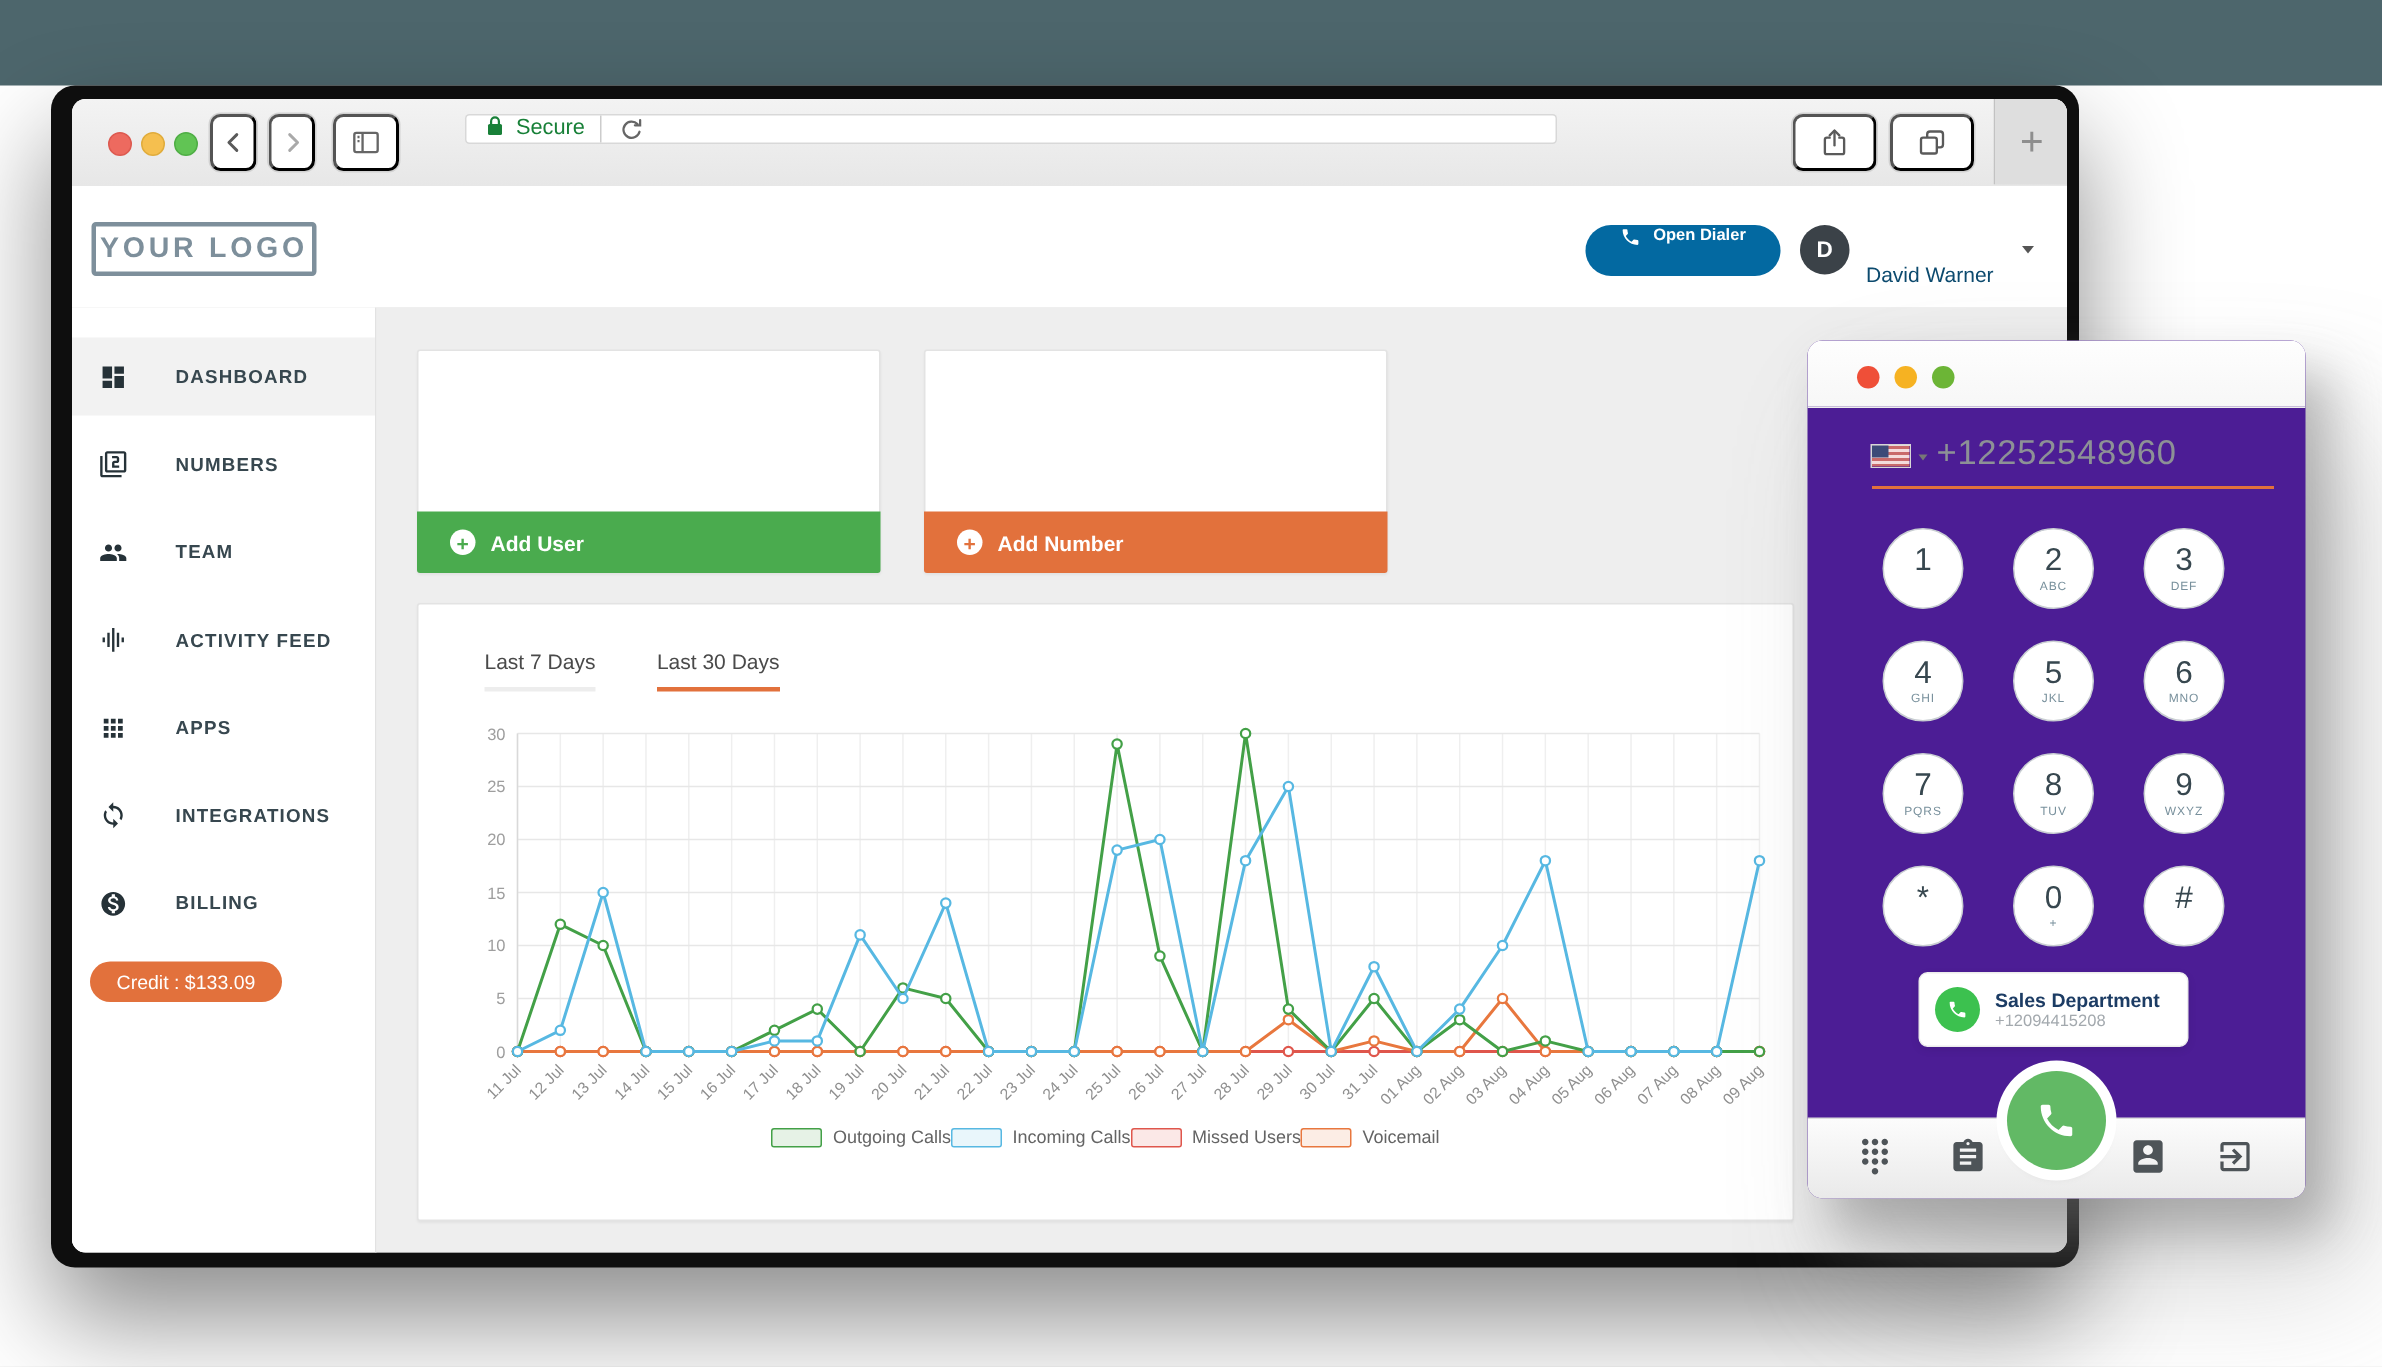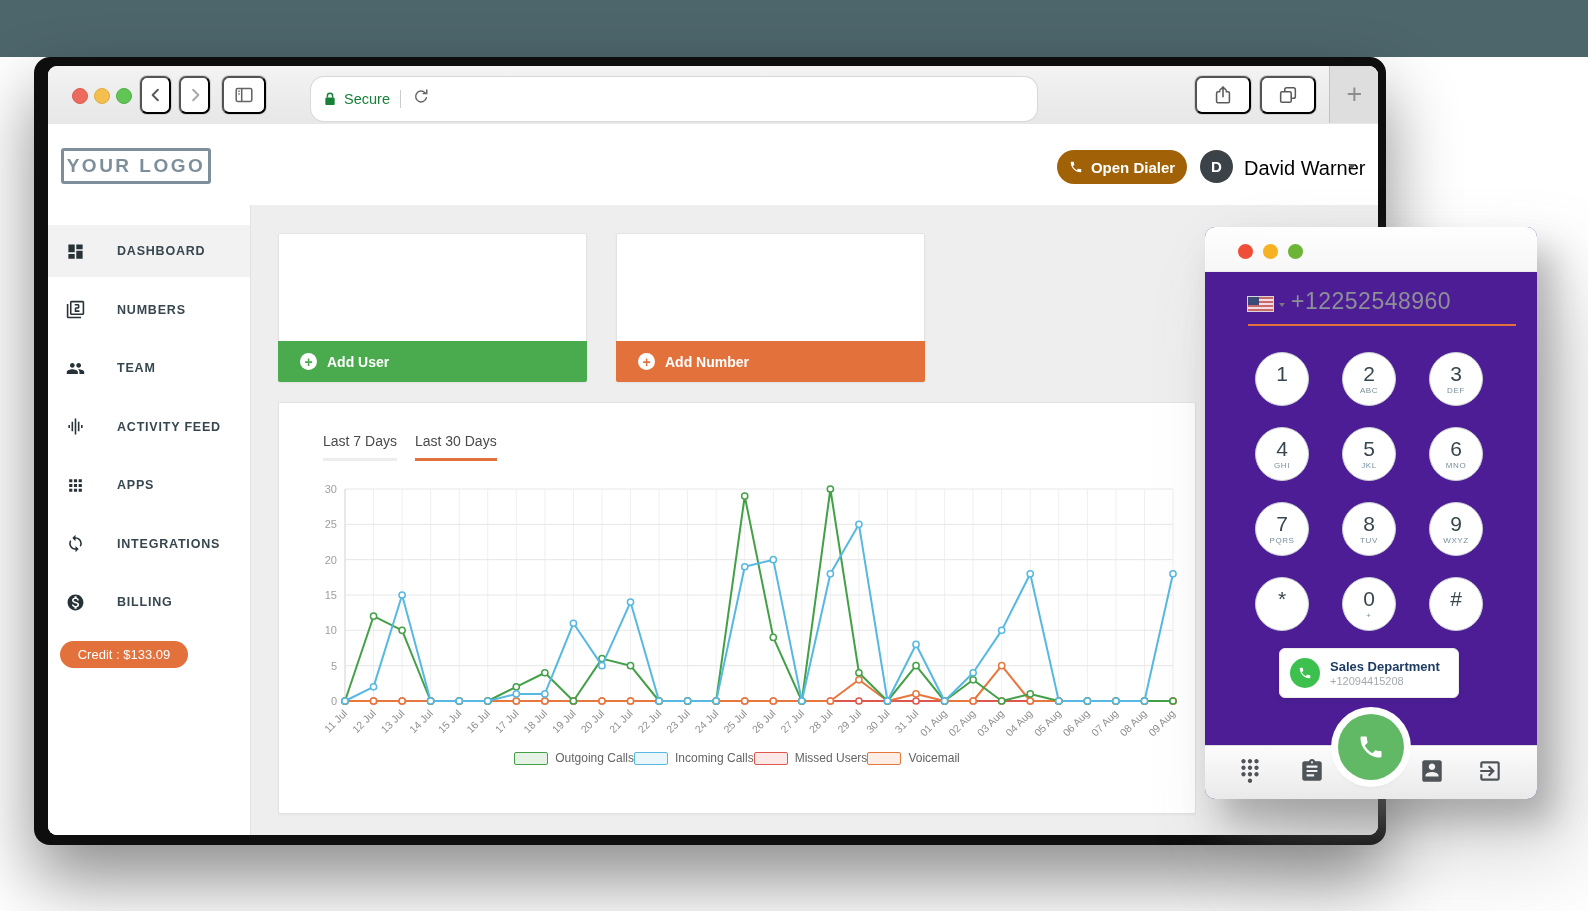--- a/index.html
+++ b/index.html
@@ -20,46 +20,46 @@
            background:linear-gradient(#f3f3f3,#e7e7e7);border-bottom:1px solid #c6c6c6}
   .tl{width:14px;height:14px;border-radius:50%;top:22px}
   .tl-red{left:24px;background:#ed6a5f;border:1px solid #dd5a50}
   .tl-yellow{left:46px;background:#f5bf4f;border:1px solid #e0ac3c}
   .tl-green{left:68px;background:#61c454;border:1px solid #4fae45}
   .tbtn{background:#fff;border-radius:7px;box-shadow:0 0 0 1px #d2d2d2;
         display:flex;align-items:center;justify-content:center;color:#5a5a5a}
   .btn-back{left:92px;top:10px;width:31px;height:38px}
   .btn-fwd{left:131px;top:10px;width:31px;height:38px;color:#a9a9a9}
   .btn-panel{left:174px;top:10px;width:44px;height:38px;color:#666}
-  .urlbar{left:263px;top:11px;width:726px;height:44px;background:#fff;border-radius:13px;
-          box-shadow:0 0 0 1px #d8d8d8;display:flex;align-items:center;padding:0 12px;box-sizing:border-box}
+  .urlbar{left:263px;top:11px;width:726px;height:18px;background:#fff;border-radius:2px;
+          box-shadow:0 0 0 1px #d8d8d8;display:flex;align-items:flex-start;padding:0 12px;box-sizing:border-box}
   .secure{color:#188038;font-size:14.5px;margin:0 10px 0 7px}
   .url-sep{width:1px;height:18px;background:#ccc;margin-right:10px}
   .url-text{color:#3a3a3a;font-size:16px;flex:1;white-space:nowrap;overflow:hidden}
   .btn-refresh{width:24px;height:24px;color:#666}
   .btn-share{left:1147px;top:10px;width:56px;height:38px}
   .btn-tabs{left:1212px;top:10px;width:56px;height:38px}
   .newtab{left:1281px;top:0;width:49px;height:57px;background:#dedede;border-left:1px solid #c2c2c2;
           display:flex;align-items:center;justify-content:center;border-top-right-radius:9px}
   .plus-glyph{font-size:27px;font-weight:300;color:#8e8e8e;line-height:1}
   .ico-14 svg{width:14px;height:14px}.ico-18 svg{width:18px;height:18px}
   .ico-20 svg{width:20px;height:20px}.ico-22 svg{width:22px;height:22px}
 
   
   .appheader{left:0;top:58px;width:1330px;height:81px;background:#fff;border-bottom:1px solid #e2e2e2}
   .logo-box{left:13px;top:24px;width:144px;height:30px;border:3px solid #7d8f9b;border-radius:3px;
             display:flex;align-items:center;justify-content:center;
             color:#7d8f9b;font-size:19px;font-weight:bold;letter-spacing:2.5px}
-  .open-dialer{left:1009px;top:26px;width:130px;height:34px;background:#a16207;border:none;border-radius:17px;
-               color:#fff;font-size:15px;font-weight:bold;display:flex;align-items:center;justify-content:center;gap:8px;
+  .open-dialer{left:1009px;top:26px;width:130px;height:34px;background:#0369a1;border:none;border-radius:17px;
+               color:#fff;font-size:11px;font-weight:bold;display:flex;align-items:flex-start;justify-content:center;gap:8px;
                font-family:inherit}
   .open-dialer svg{width:14px;height:14px}
   .avatar{left:1152px;top:26px;width:33px;height:33px;border-radius:50%;background:#3b4248;color:#fff;
           display:flex;align-items:center;justify-content:center;font-size:15px;font-weight:bold}
-  .username{left:1196px;top:33px;font-size:20px;color:#000000}
+  .username{left:1196px;top:51px;font-size:14px;color:#0c4a6e}
   .caret{left:1300px;top:40px;width:0;height:0;border-left:4.5px solid transparent;
          border-right:4.5px solid transparent;border-top:5px solid #555}
 
   
   .appbody{left:0;top:139px;width:1330px;height:630px;background:#eeeeee}
   .sidebar{left:0;top:0;width:202px;height:630px;background:#fff;border-right:1px solid #e2e2e2}
   .side-item{position:absolute;left:0;width:202px;height:52px;display:flex;align-items:center;gap:32px;
              padding-left:18px;box-sizing:border-box;cursor:pointer}
   .side-item--active{background:#f2f2f2}
   .side-ico{width:19px;height:19px;color:#263238}
@@ -76,21 +76,21 @@
   .stat-label{position:absolute;left:23px;top:60px;font-size:17px;color:#474747}
   .stat-ico{position:absolute;right:26px;top:28px;color:#333}
   .stat-action{position:absolute;left:-1px;right:-1px;bottom:-1px;height:41px;border:none;border-radius:0 0 2px 2px;
                color:#fff;font-size:14px;font-weight:bold;display:flex;align-items:center;gap:10px;
                padding-left:22px;font-family:inherit}
   .plus-circle{width:17px;height:17px;border-radius:50%;background:#fff;display:flex;align-items:center;
                justify-content:center;font-size:14px;font-weight:bold;line-height:1}
 
   .chart-card{left:28px;top:197px;width:916px;height:410px;background:#fff;border:1px solid #e3e3e3;
               border-radius:2px;box-shadow:0 1px 2px rgba(0,0,0,.05)}
-  .tabs{position:absolute;left:44px;top:30px;display:flex;gap:18px}
+  .tabs{position:absolute;left:44px;top:30px;display:flex;gap:41px}
   .tab{font-size:14px;color:#4a4a4a;padding-bottom:9px;border-bottom:3px solid #ededed;cursor:pointer}
   .tab--active{border-bottom-color:#e2713c}
   .chart-svg{position:absolute;left:24px;top:76px}
   .legend{position:absolute;left:0;top:348px;width:100%;display:flex;justify-content:center;align-items:center}
   .lg-item{display:flex;align-items:center;gap:7px}
   .lg-swatch{width:34px;height:13px;border-radius:2px;box-sizing:border-box;border:1.5px solid}
   .lg-label{font-size:12px;color:#646464}
 
   
   .dialer{left:1205px;top:227px;width:332px;height:572px;background:#4c1d95;border-radius:10px;z-index:5;

